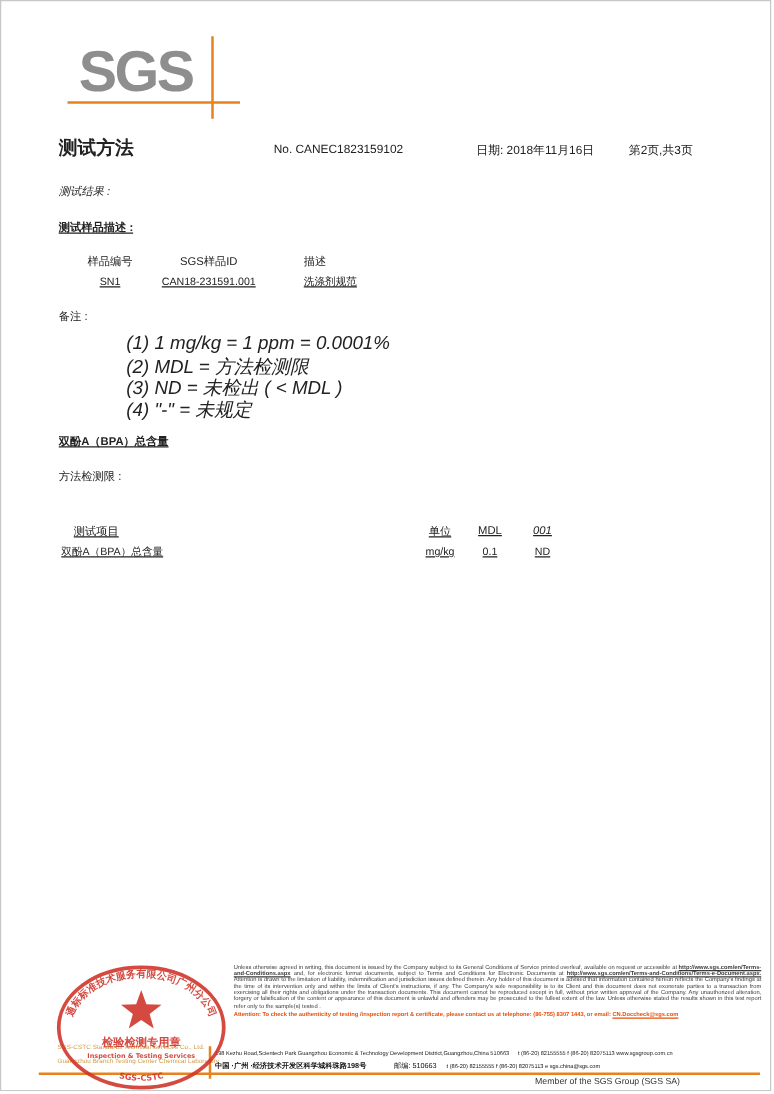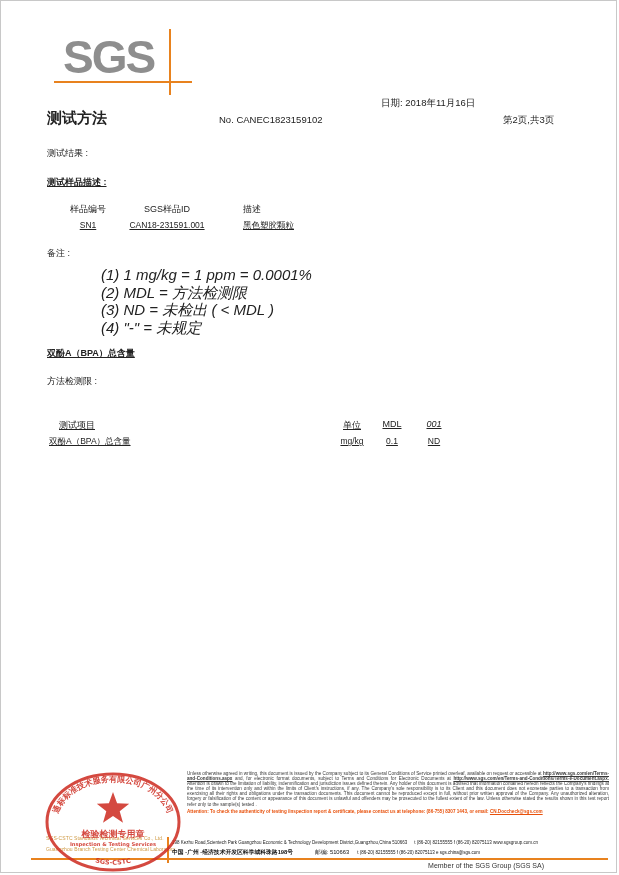--- a/index.html
+++ b/index.html
@@ -41,32 +41,32 @@
 <body>
 
 <div class="page">
 
   <div class="abs logo-text" style="left:62px; top:33px;">SGS</div>
   <div class="abs logo-hline" style="left:53px; top:80px; width:138px;"></div>
   <div class="abs logo-vline" style="left:168px; top:28px; height:66px;"></div>
 
   <div class="abs doc-title" style="left:46px; top:108px;">测试方法</div>
   <div class="abs hdr-small" style="left:218px; top:113px;">No. CANEC1823159102</div>
-  <div class="abs hdr-small" style="left:380px; top:96px;">日期: 2018年11月16日</div>
+  <div class="abs hdr-small" style="left:380px; top:113px;">日期: 2018年11月16日</div>
   <div class="abs hdr-small" style="left:502px; top:113px;">第2页,共3页</div>
 
-  <div class="abs lbl" style="left:46px; top:146px;">测试结果 :</div>
+  <div class="abs lbl" style="left:46px; top:146px;font-style:italic;">测试结果 :</div>
   <div class="abs lbl u" style="left:46px; top:175px;">测试样品描述 :</div>
 
   <div class="abs tbl-h ctr" style="left:56px; top:202px; width:62px;">样品编号</div>
   <div class="abs tbl-h ctr" style="left:124px; top:202px; width:84px;">SGS样品ID</div>
   <div class="abs tbl-h" style="left:242px; top:202px;">描述</div>
   <div class="abs tbl-c ctr" style="left:56px; top:219px; width:62px;">SN1</div>
   <div class="abs tbl-c ctr" style="left:118px; top:219px; width:96px;">CAN18-231591.001</div>
-  <div class="abs tbl-c" style="left:242px; top:219px;">黑色塑胶颗粒</div>
+  <div class="abs tbl-c" style="left:242px; top:219px;">洗涤剂规范</div>
 
   <div class="abs lbl" style="left:46px; top:246px;">备注 :</div>
   <div class="abs note-line" style="left:100px; top:265px;">(1) 1 mg/kg = 1 ppm = 0.0001%</div>
   <div class="abs note-line" style="left:100px; top:283px;">(2) MDL = 方法检测限</div>
   <div class="abs note-line" style="left:100px; top:300px;">(3) ND = 未检出 ( &lt; MDL )</div>
   <div class="abs note-line" style="left:100px; top:318px;">(4) "-" = 未规定</div>
 
   <div class="abs lbl b u" style="left:46px; top:346px;">双酚A（BPA）总含量</div>
   <div class="abs lbl" style="left:46px; top:374px;">方法检测限 :</div>
 

